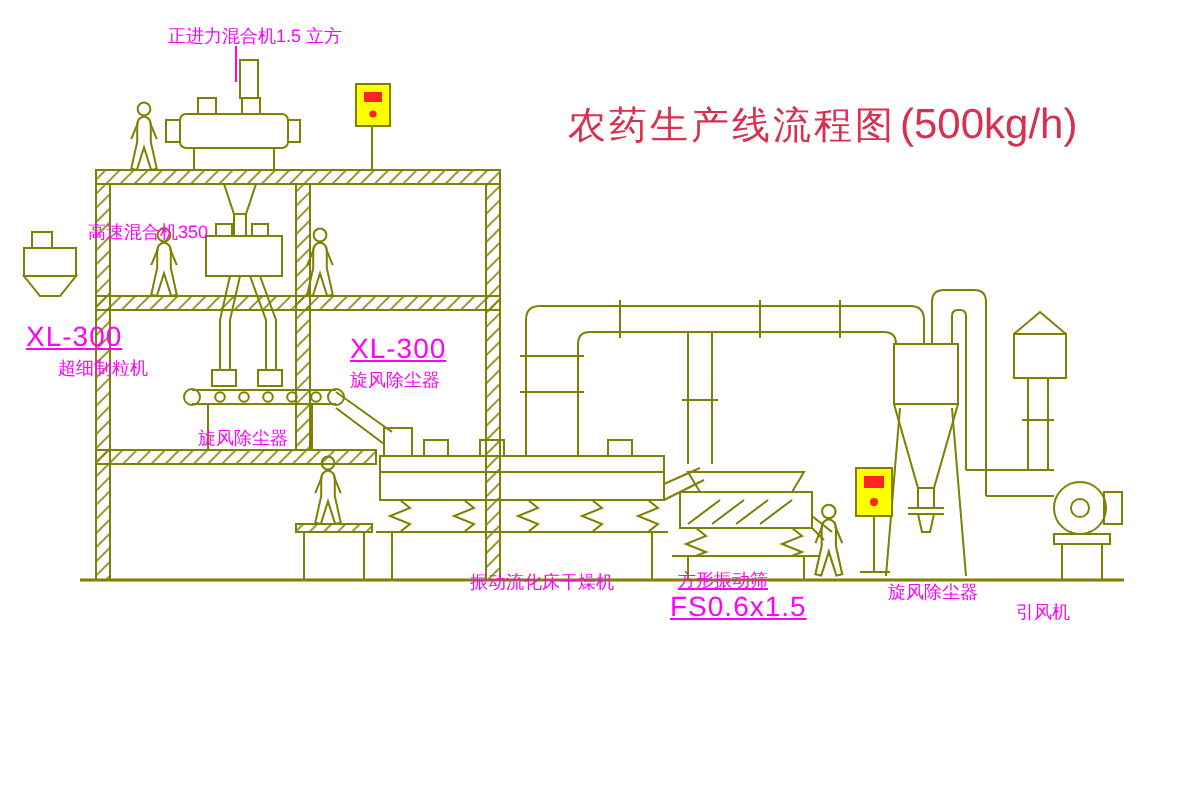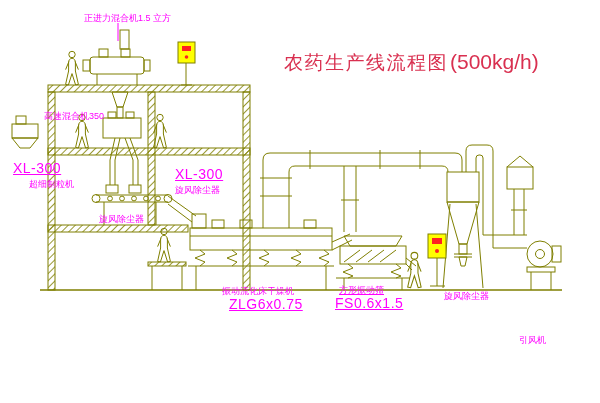--- a/index.html
+++ b/index.html
@@ -202,20 +202,19 @@
   <span class="c">(500kg/h)</span>
 </div>
 
 <div class="lbl" style="left:84px;top:13px;">正进力混合机1.5 立方</div>
 <div class="lbl" style="left:44px;top:111px;">高速混合机350</div>
 <div class="lbl-model" style="left:13px;top:161px;">XL-300</div>
 <div class="lbl" style="left:29px;top:179px;">超细制粒机</div>
 <div class="lbl-model" style="left:175px;top:167px;">XL-300</div>
 <div class="lbl" style="left:175px;top:185px;">旋风除尘器</div>
 <div class="lbl" style="left:99px;top:214px;">旋风除尘器</div>
-<div class="lbl" style="left:222px;top:286px;">振动流化床干燥机</div>
-<div class="lbl-model" style="left:229px;top:297px;">ZLG6x0.75</div>
+<div class="lbl" style="left:235px;top:286px;">振动流化床干燥机</div>
 <div class="lbl" style="left:339px;top:285px;text-decoration:underline;">方形振动筛</div>
 <div class="lbl-model" style="left:335px;top:296px;text-align:right;">FS0.6x1.5</div>
 <div class="lbl" style="left:444px;top:291px;">旋风除尘器</div>
-<div class="lbl" style="left:519px;top:301px;margin-top:34px;">引风机</div>
+<div class="lbl" style="left:508px;top:301px;">引风机</div>
 
 </div>
 
 </body></html>

